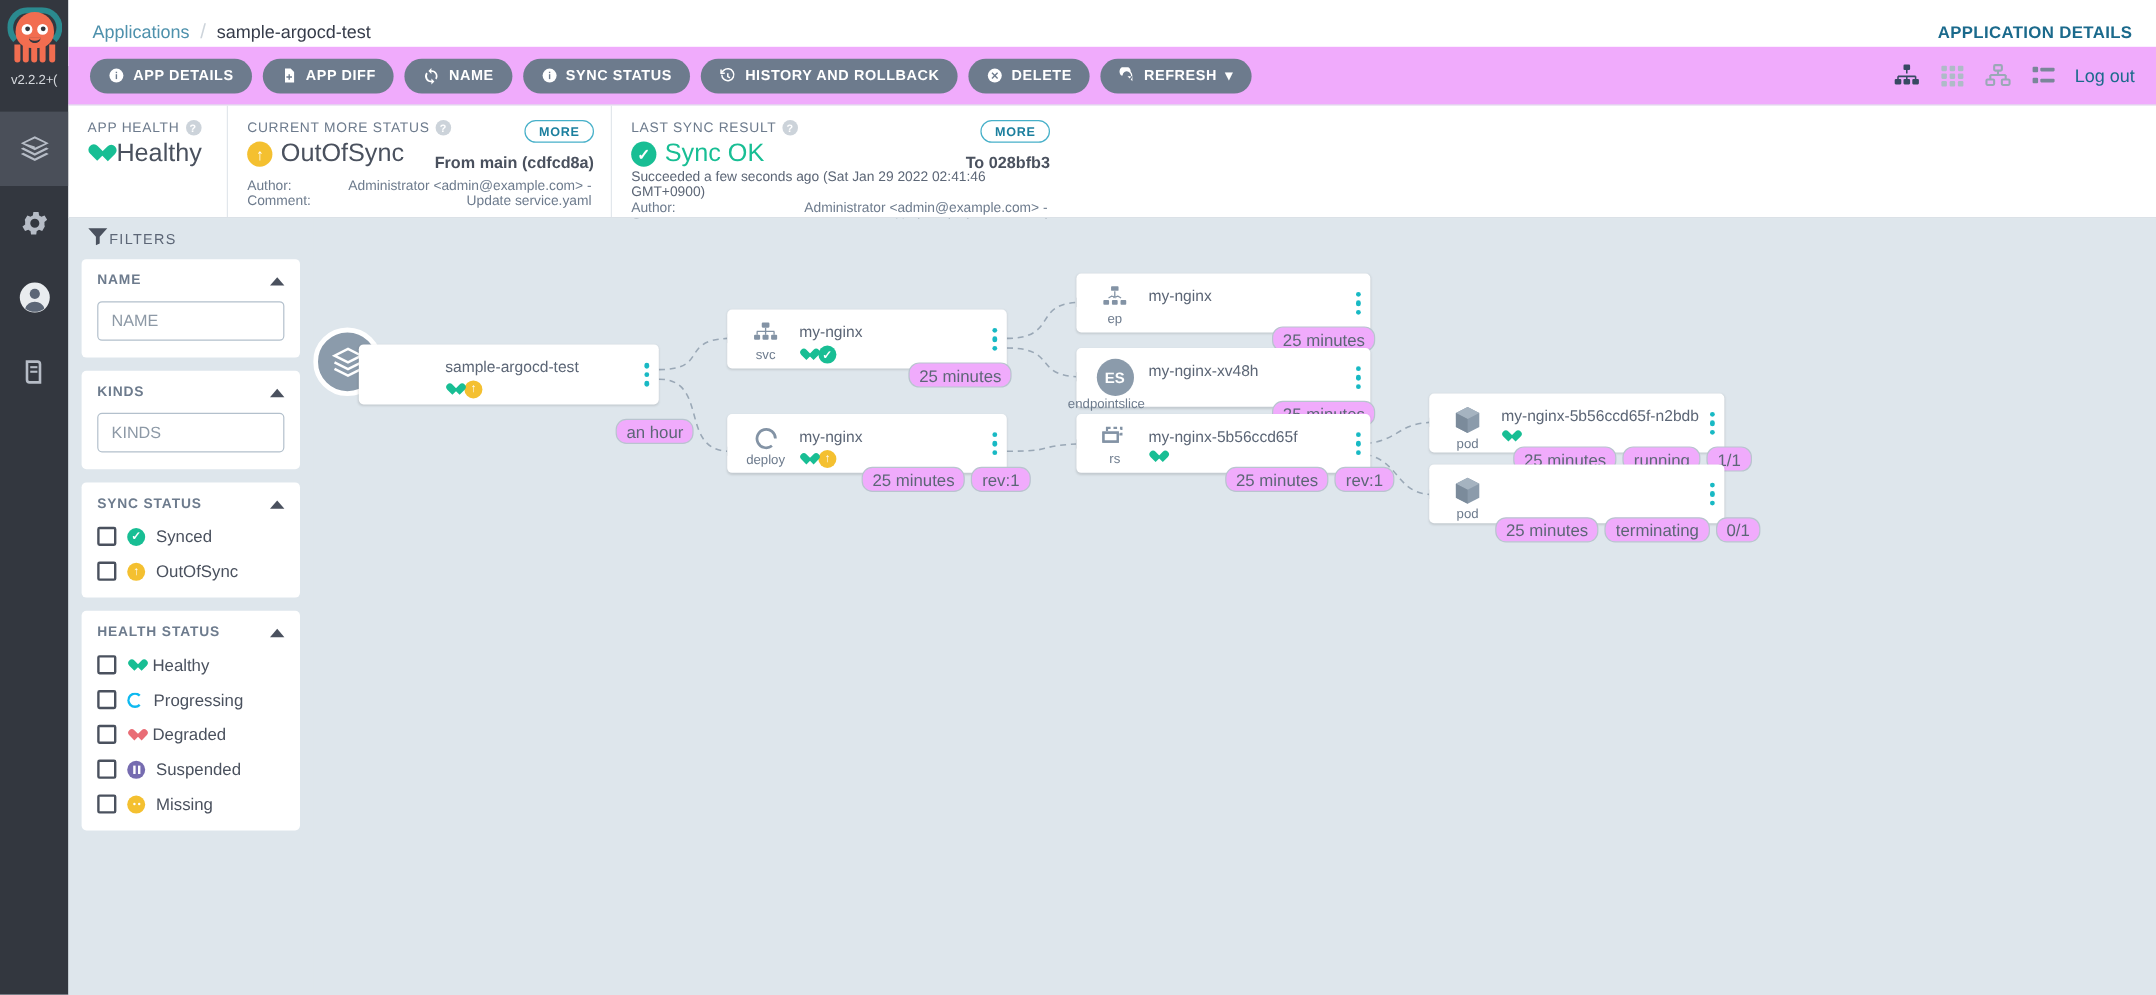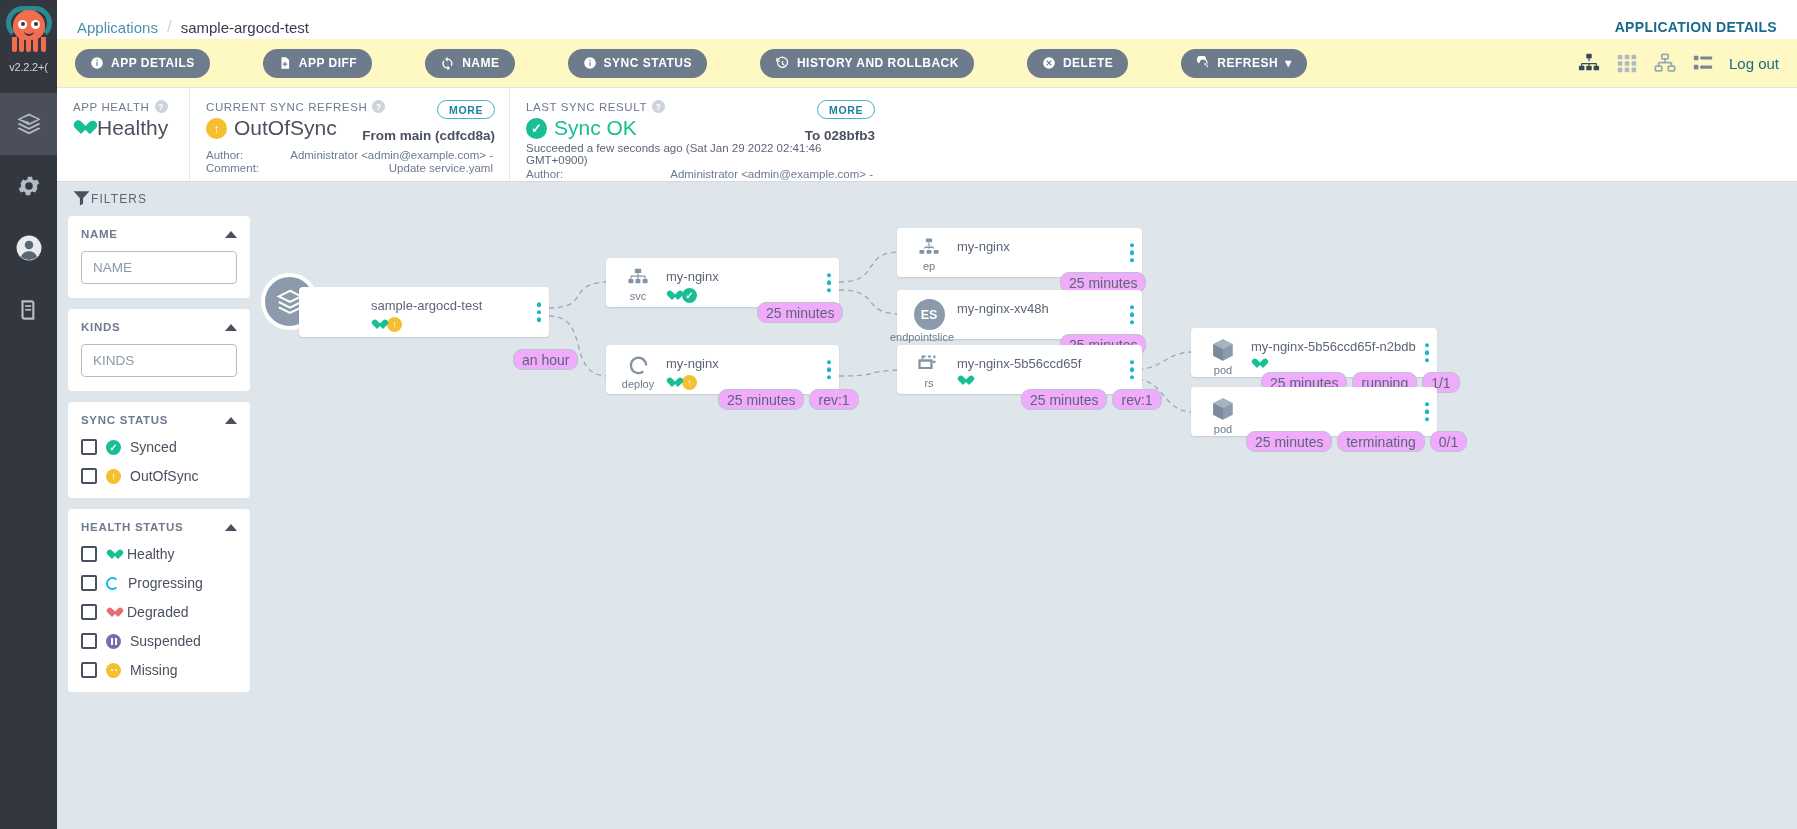--- a/index.html
+++ b/index.html
@@ -48,23 +48,22 @@
   #breadcrumb { display:flex; align-items:center; font-size:15px; }
   #breadcrumb .crumb-link { color:#4e91ac; cursor:pointer; }
   #breadcrumb .crumb-sep { color:#cdd4db; margin:0 9px; font-size:17px; }
   #breadcrumb .crumb-current { color:#363c4a; }
   #page-title-right { margin-left:auto; color:#1b6a8c; font-size:14px; font-weight:bold;
     letter-spacing:0.3px; }
 
   
   #toolbar {
     position:absolute; left:57px; top:39px; width:1740px; height:49px;
-    background:#fef9c3; display:flex; align-items:center; padding:0 18px;
+    background:#f0abfc; display:flex; align-items:center; padding:0 18px;
     border-bottom:1px solid #dfe4e9;
-    gap:44px;
   }
   .tbtn {
     height:29px; border-radius:15px; background:#6d7b8d; color:#fff;
     display:inline-flex; align-items:center; gap:7px; padding:0 15px;
     font-size:12px; font-weight:bold; letter-spacing:0.5px; margin-right:9px;
     border:none; cursor:pointer; white-space:nowrap;
   }
   .tbtn .ic { display:inline-flex; align-items:center; }
   .tbtn svg { display:block; }
   #toolbar-right { margin-left:auto; display:flex; align-items:center; gap:14px; }
@@ -368,21 +367,21 @@
       <span class="qmark">?</span>
     </div>
     <div class="sc-main">
       <span class="heart"></span>
       <span class="big healthy">Healthy</span>
     </div>
   </div>
 
   <div class="status-col c2">
     <div class="sc-title">
-      <span>CURRENT SYNC REFRESH</span>
+      <span>CURRENT MORE STATUS</span>
       <span class="qmark">?</span>
     </div>
     <div class="more-pill">MORE</div>
     <div class="sc-main">
       <span class="circ arrow sz21">↑</span>
       <span class="big oos">OutOfSync</span>
     </div>
     <div class="rev-line">From main (cdfcd8a)</div>
     <div class="kv" style="margin-top:9px;">
       <span class="k">Author:</span>

